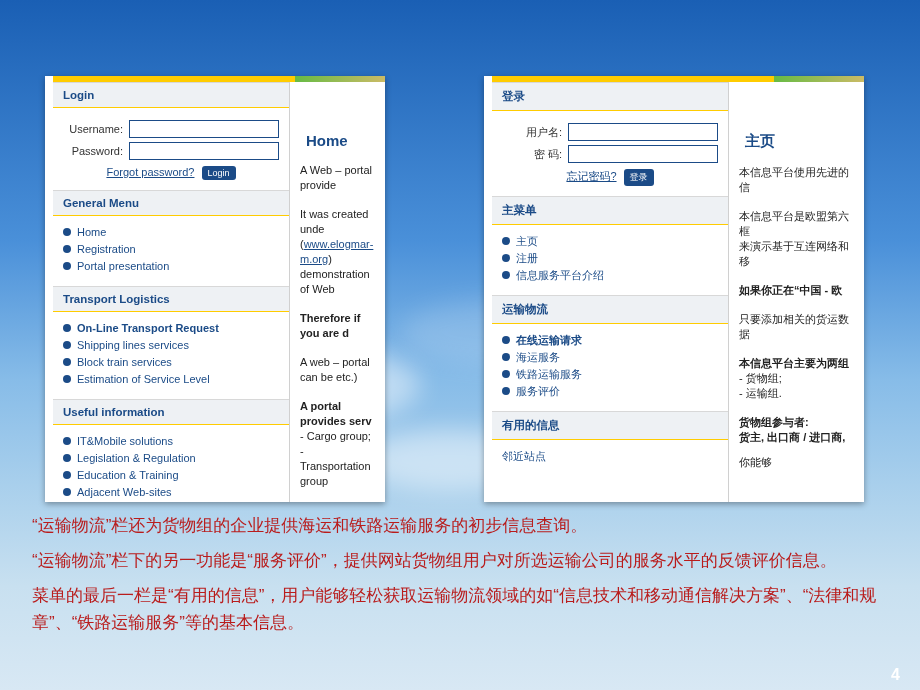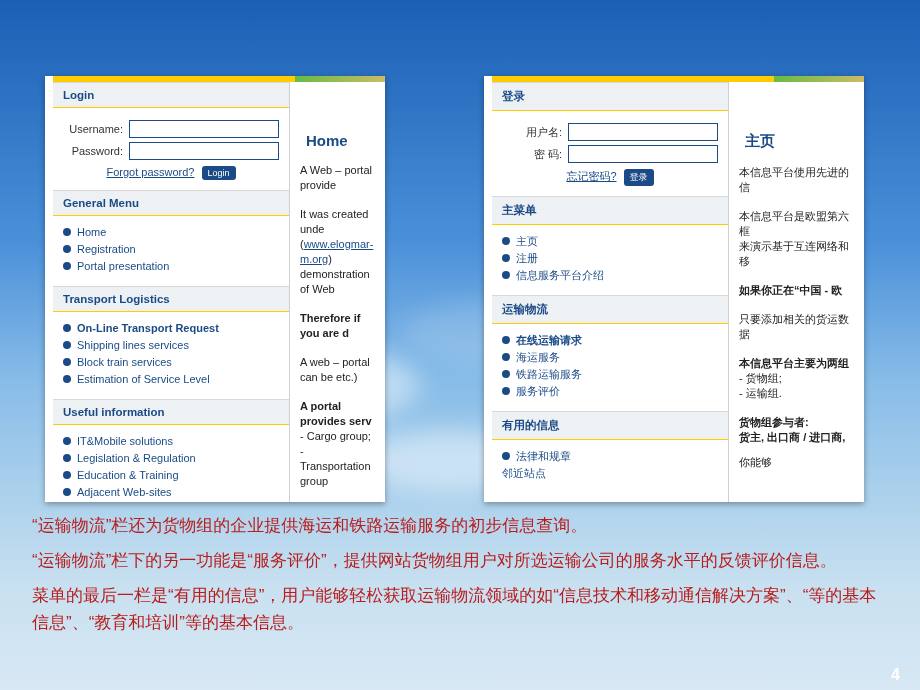--- a/index.html
+++ b/index.html
@@ -253,24 +253,20 @@
           <li>
               <span class="bullet"></span>
               <a href="#">服务评价</a>
             </li>
         </ul>
       </div>
       <div class="box">
         <div class="box-title">有用的信息</div>
         <ul class="menu">
           <li>
-              <span class="bullet"></span>
-              <a href="#">法律和规章</a>
-            </li>
-          <li>
               <a href="#">邻近站点</a>
             </li>
 
         </ul>
       </div>
     </div>
     <div class="main">
       <div style="height:38px"></div>
       <div class="home-title">主页</div>
       <p>本信息平台使用先进的信</p>
@@ -290,16 +286,16 @@
         <span class="bold">货主, 出口商 / 进口商,</span>
       </p>
       <p style="margin-top:-4px">你能够</p>
     </div>
   </div>
 </div>
 
 <div class="slide-text cn">
   <p>“运输物流”栏还为货物组的企业提供海运和铁路运输服务的初步信息查询。</p>
   <p>“运输物流”栏下的另一功能是“服务评价”，提供网站货物组用户对所选运输公司的服务水平的反馈评价信息。</p>
-  <p>菜单的最后一栏是“有用的信息”，用户能够轻松获取运输物流领域的如“信息技术和移动通信解决方案”、“等的基本信息”、“教育和培训”等的基本信息。</p>
+  <p>菜单的最后一栏是“有用的信息”，用户能够轻松获取运输物流领域的如“信息技术和移动通信解决方案”、“法律和规章”、“铁路运输服务”等的基本信息。</p>
 </div>
 
 <div class="page-num">4</div>
 
 </body></html>

